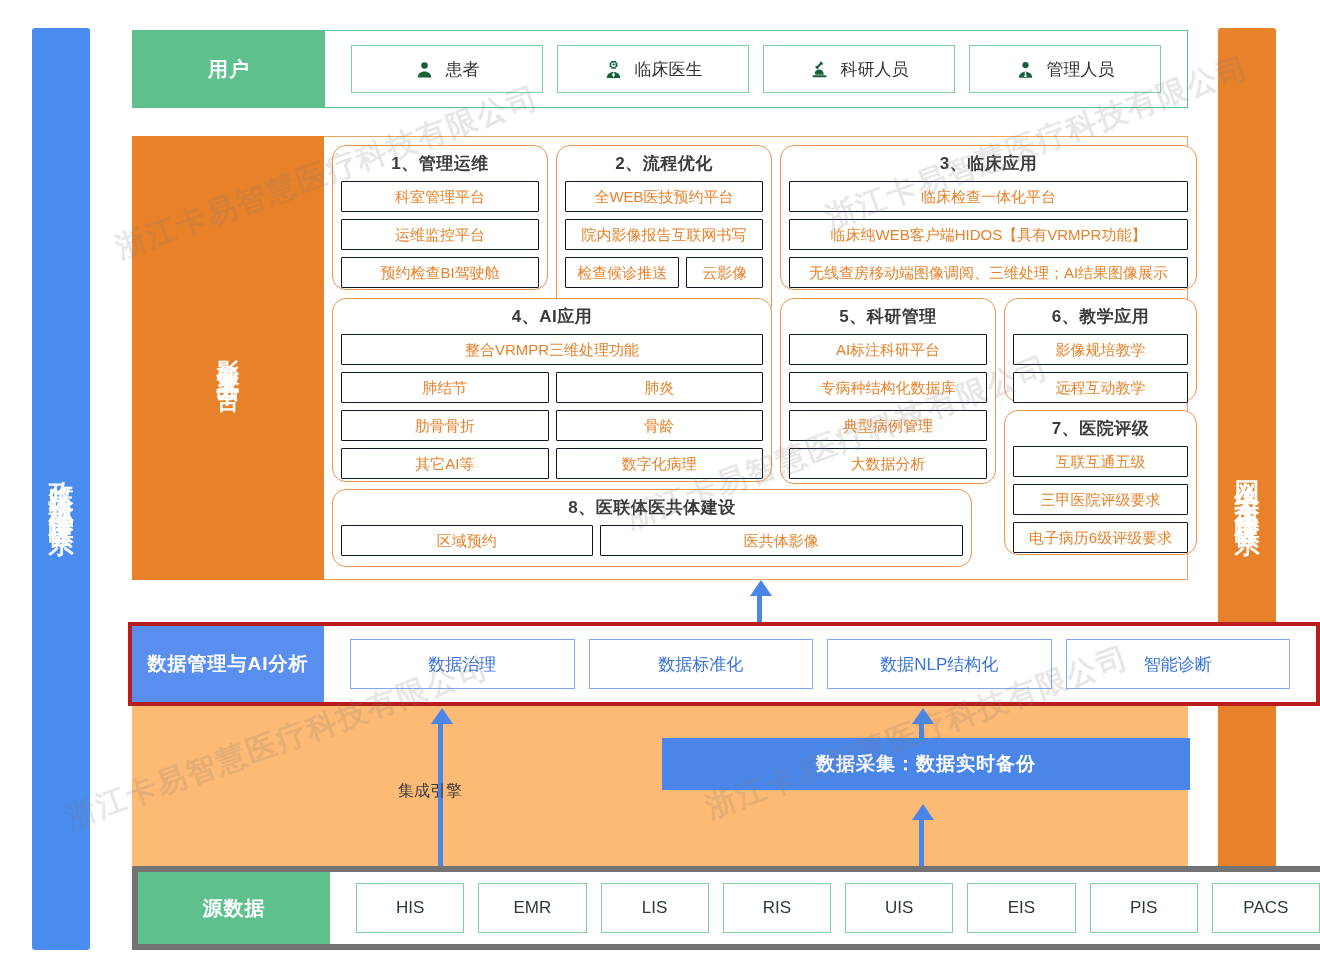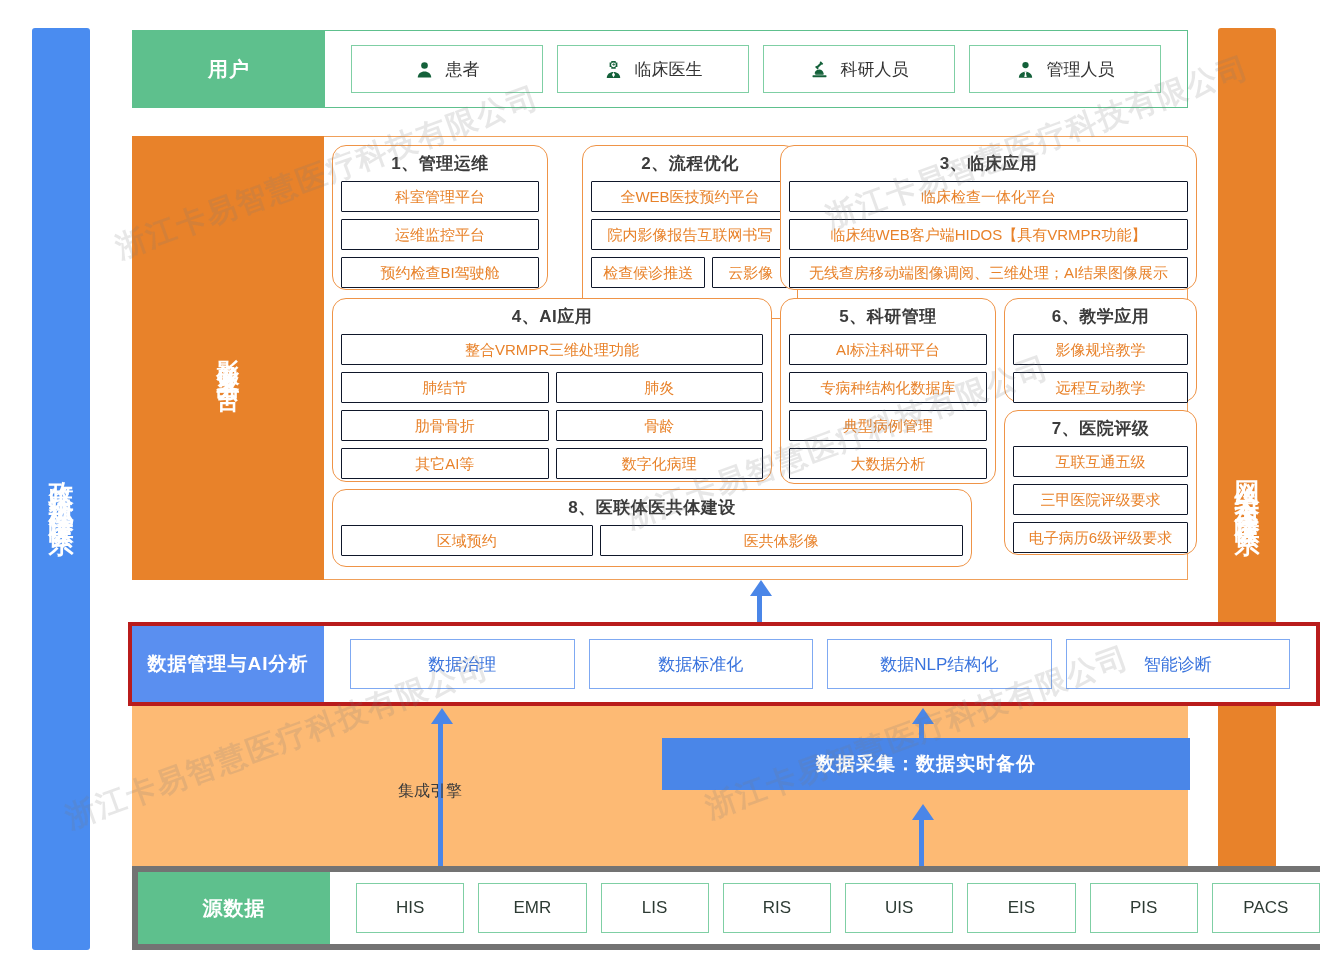--- a/index.html
+++ b/index.html
@@ -280,21 +280,21 @@
             <div class="obox">科室管理平台</div>
           </div>
         <div class="orow">
             <div class="obox">运维监控平台</div>
           </div>
         <div class="orow">
             <div class="obox">预约检查BI驾驶舱</div>
           </div>
       </div>
 
-      <div class="ogroup" style="left:232px; top:8px; width:216px; height:174px;margin-left:26px;">
+      <div class="ogroup" style="left:232px; top:8px; width:216px; height:174px;">
         <div class="gtitle">2、流程优化</div>
         <div class="orow">
             <div class="obox">全WEB医技预约平台</div>
           </div>
         <div class="orow">
             <div class="obox">院内影像报告互联网书写</div>
           </div>
         <div class="orow">
           <div class="obox" style="flex:1.55 1 0">检查候诊推送</div>
           <div class="obox" style="flex:1 1 0">云影像</div>

